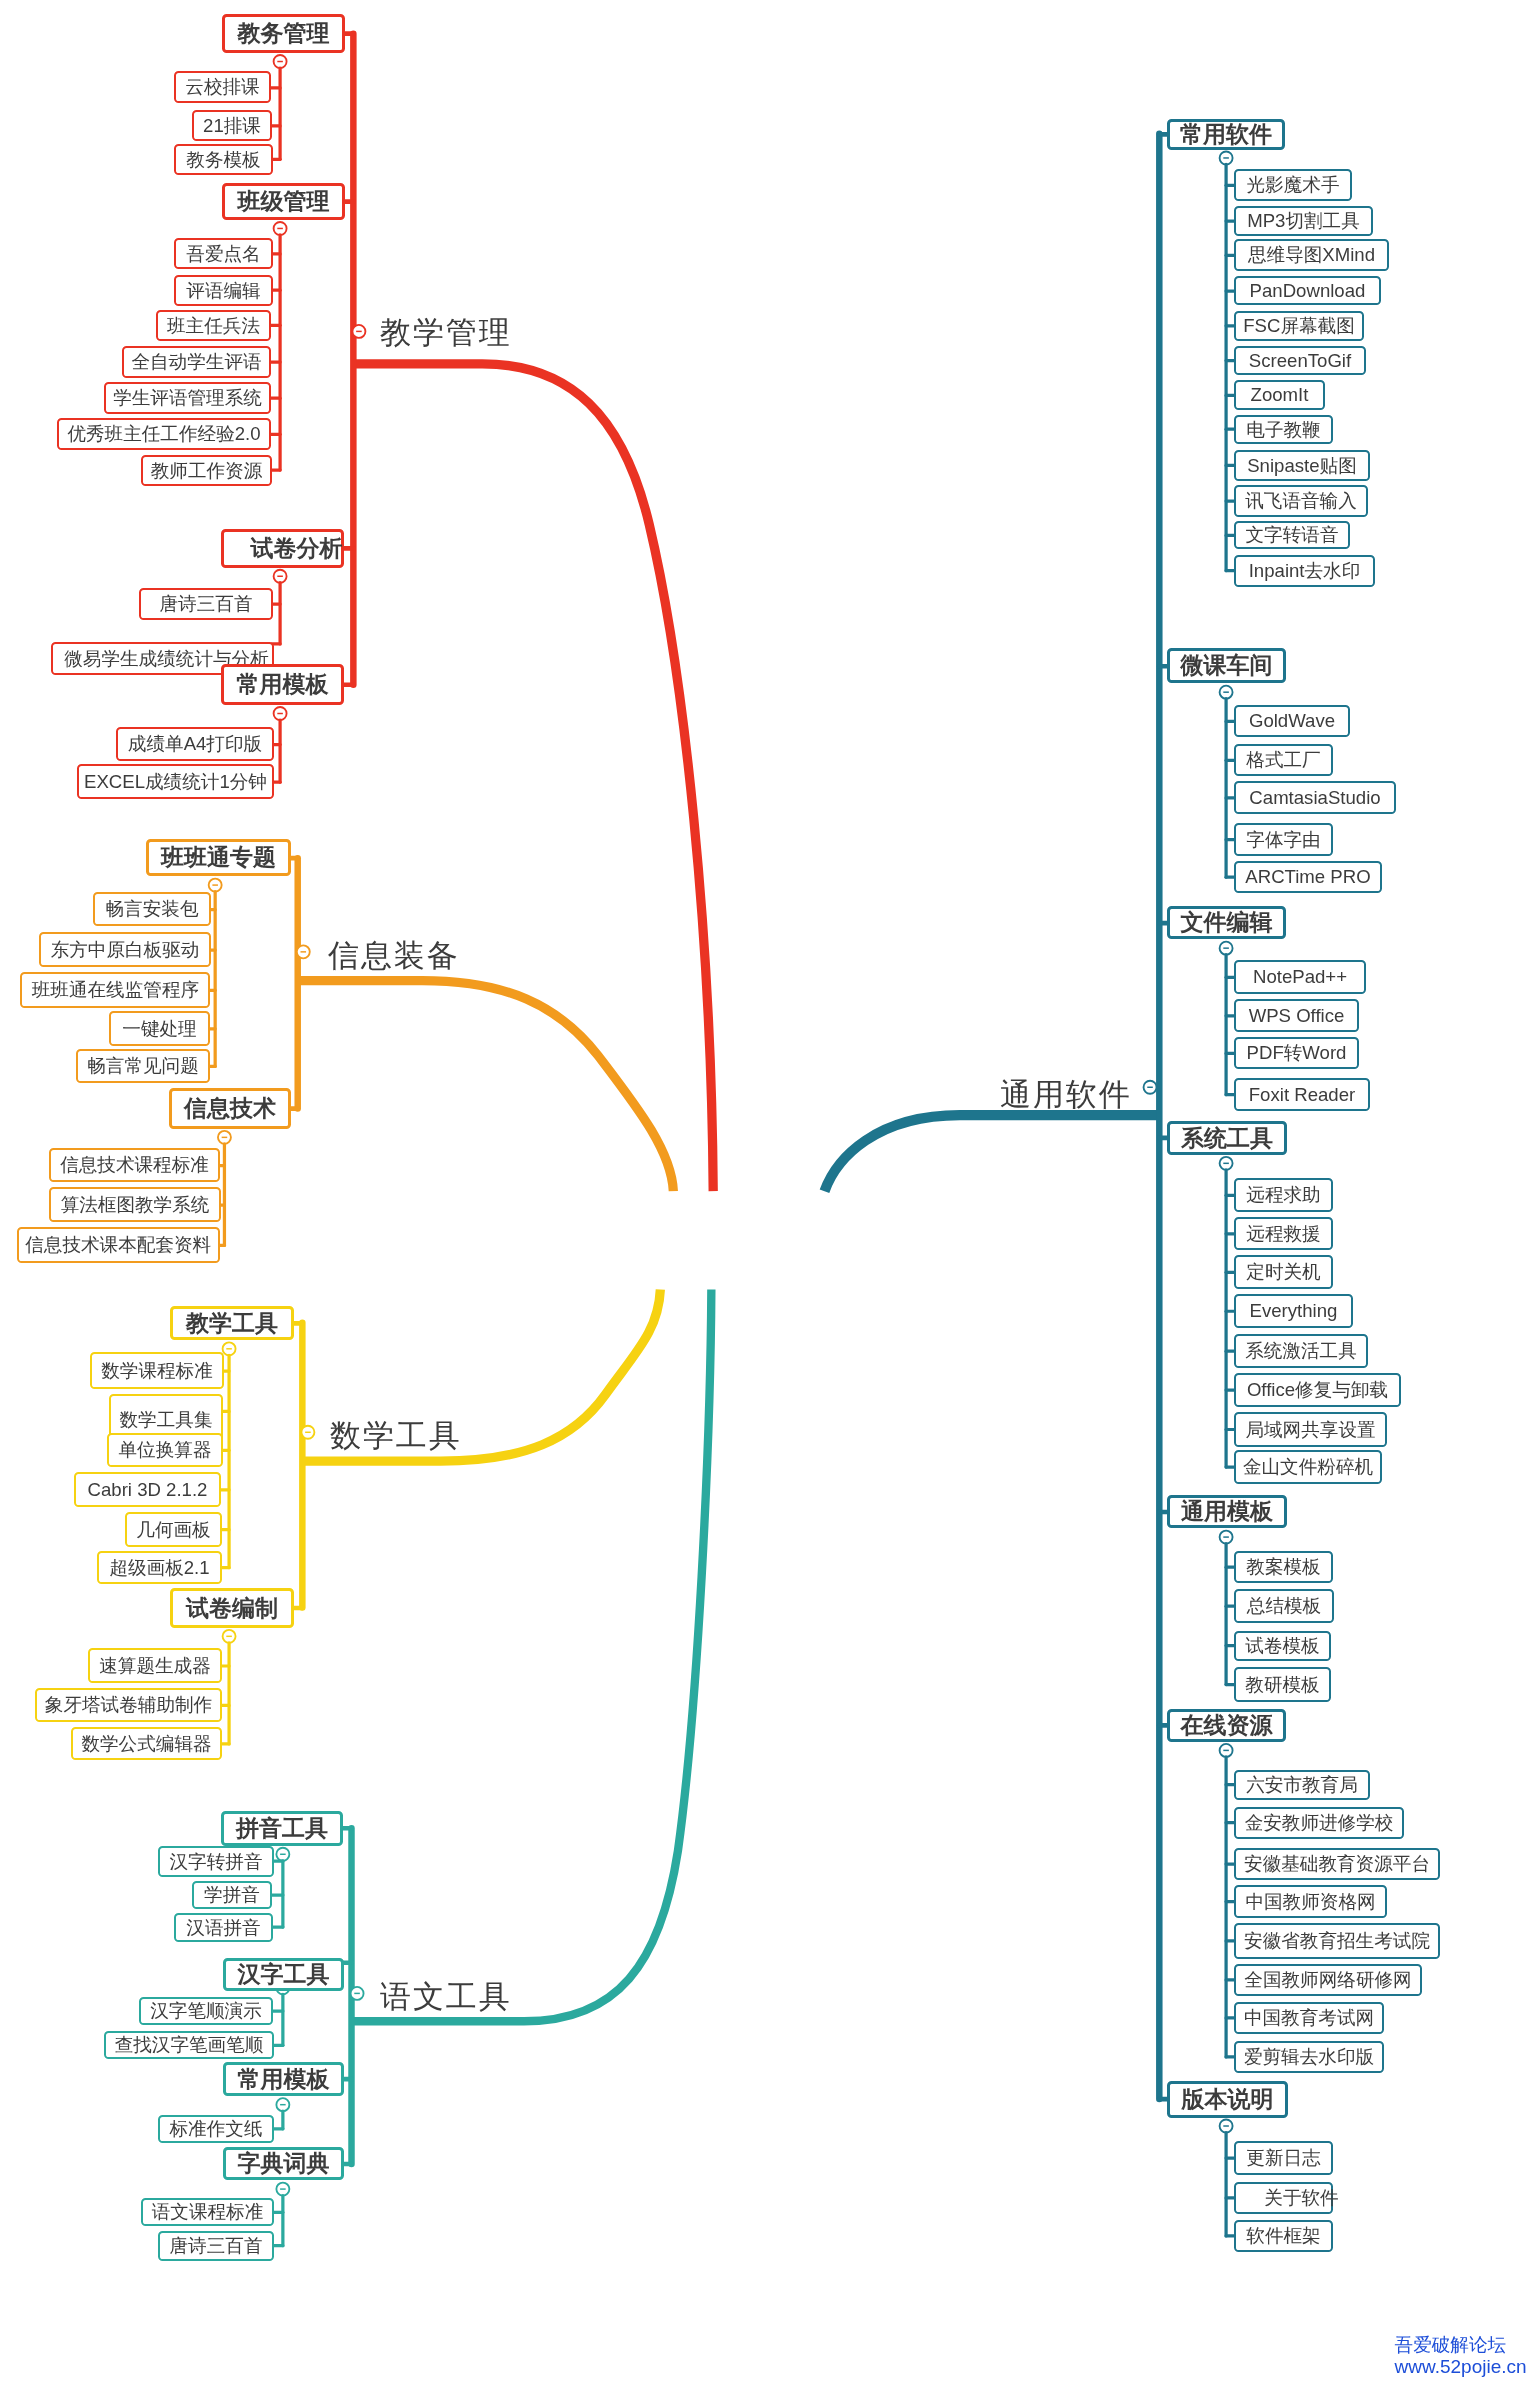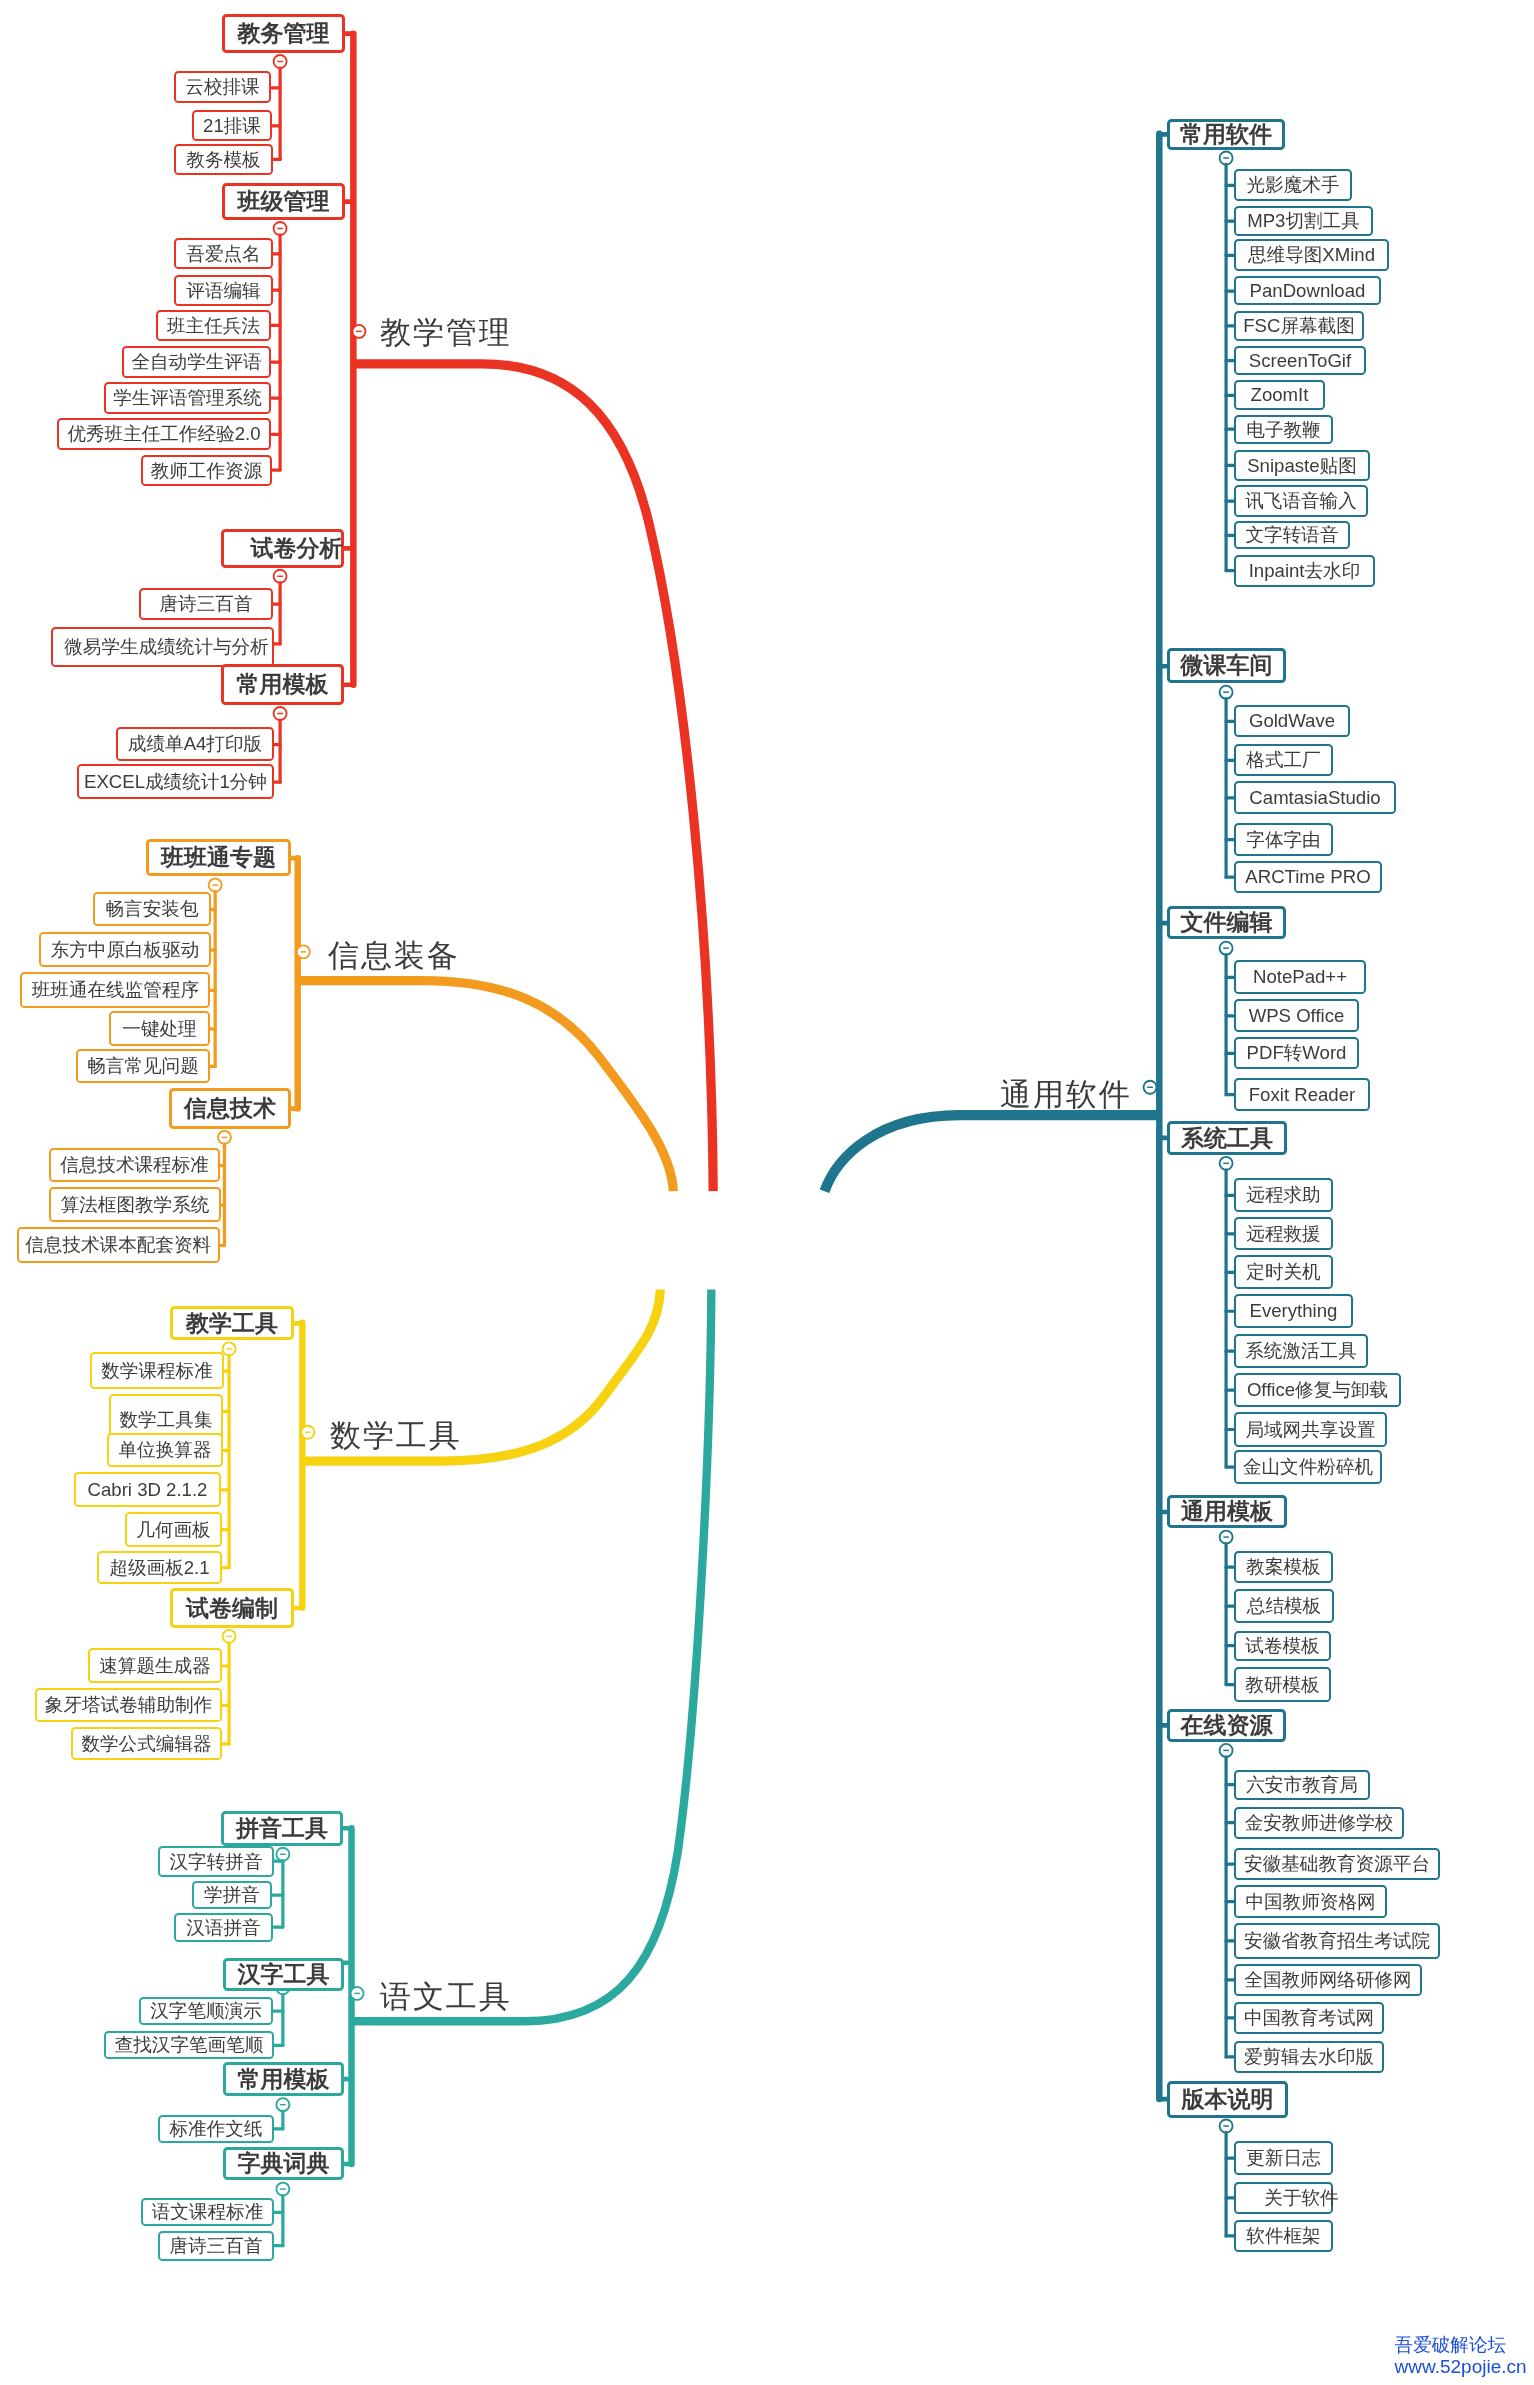--- a/index.html
+++ b/index.html
@@ -215,21 +215,21 @@
     <div class="node header" style="left: 222px; top: 183px; width: 123px; height: 37px; border-color: rgb(234, 51, 35);">班级管理</div>
     <div class="node item" style="left: 174px; top: 238px; width: 99px; height: 31px; border-color: rgb(234, 51, 35);">吾爱点名</div>
     <div class="node item" style="left: 174px; top: 275px; width: 99px; height: 31px; border-color: rgb(234, 51, 35);">评语编辑</div>
     <div class="node item" style="left: 156px; top: 310px; width: 115px; height: 31px; border-color: rgb(234, 51, 35);">班主任兵法</div>
     <div class="node item" style="left: 122px; top: 346px; width: 149px; height: 32px; border-color: rgb(234, 51, 35);">全自动学生评语</div>
     <div class="node item" style="left: 104px; top: 382px; width: 167px; height: 32px; border-color: rgb(234, 51, 35);">学生评语管理系统</div>
     <div class="node item" style="left: 57px; top: 418px; width: 214px; height: 32px; border-color: rgb(234, 51, 35);">优秀班主任工作经验2.0</div>
     <div class="node item" style="left: 141px; top: 455px; width: 131px; height: 31px; border-color: rgb(234, 51, 35);">教师工作资源</div>
     <div class="node header" style="left: 221px; top: 529px; width: 123px; height: 39px; border-color: rgb(234, 51, 35); padding-left: 28px;">试卷分析</div>
     <div class="node item" style="left: 139px; top: 588px; width: 134px; height: 32px; border-color: rgb(234, 51, 35);">唐诗三百首</div>
-    <div class="node item" style="left: 51px; top: 627px; width: 223px; height: 40px; border-color: rgb(234, 51, 35); padding-left: 8px;">微易学生成绩统计与分析</div>
+    <div class="node item" style="left: 51px; top: 642px; width: 223px; height: 33px; border-color: rgb(234, 51, 35); padding-left: 8px;">微易学生成绩统计与分析</div>
     <div class="node header" style="left: 221px; top: 664px; width: 123px; height: 41px; border-color: rgb(234, 51, 35);">常用模板</div>
     <div class="node item" style="left: 116px; top: 727px; width: 158px; height: 34px; border-color: rgb(234, 51, 35);">成绩单A4打印版</div>
     <div class="node item" style="left: 77px; top: 764px; width: 197px; height: 35px; border-color: rgb(234, 51, 35);">EXCEL成绩统计1分钟</div>
     <div class="branch-label" style="left: 328px; top: 935px;">信息装备</div>
     <div class="node header" style="left: 146px; top: 839px; width: 145px; height: 37px; border-color: rgb(242, 155, 30);">班班通专题</div>
     <div class="node item" style="left: 93px; top: 892px; width: 118px; height: 34px; border-color: rgb(242, 155, 30);">畅言安装包</div>
     <div class="node item" style="left: 39px; top: 932px; width: 172px; height: 35px; border-color: rgb(242, 155, 30);">东方中原白板驱动</div>
     <div class="node item" style="left: 20.4px; top: 972px; width: 190px; height: 36px; border-color: rgb(242, 155, 30);">班班通在线监管程序</div>
     <div class="node item" style="left: 109px; top: 1011px; width: 101px; height: 35px; border-color: rgb(242, 155, 30);">一键处理</div>
     <div class="node item" style="left: 76px; top: 1049px; width: 134px; height: 34px; border-color: rgb(242, 155, 30);">畅言常见问题</div>

